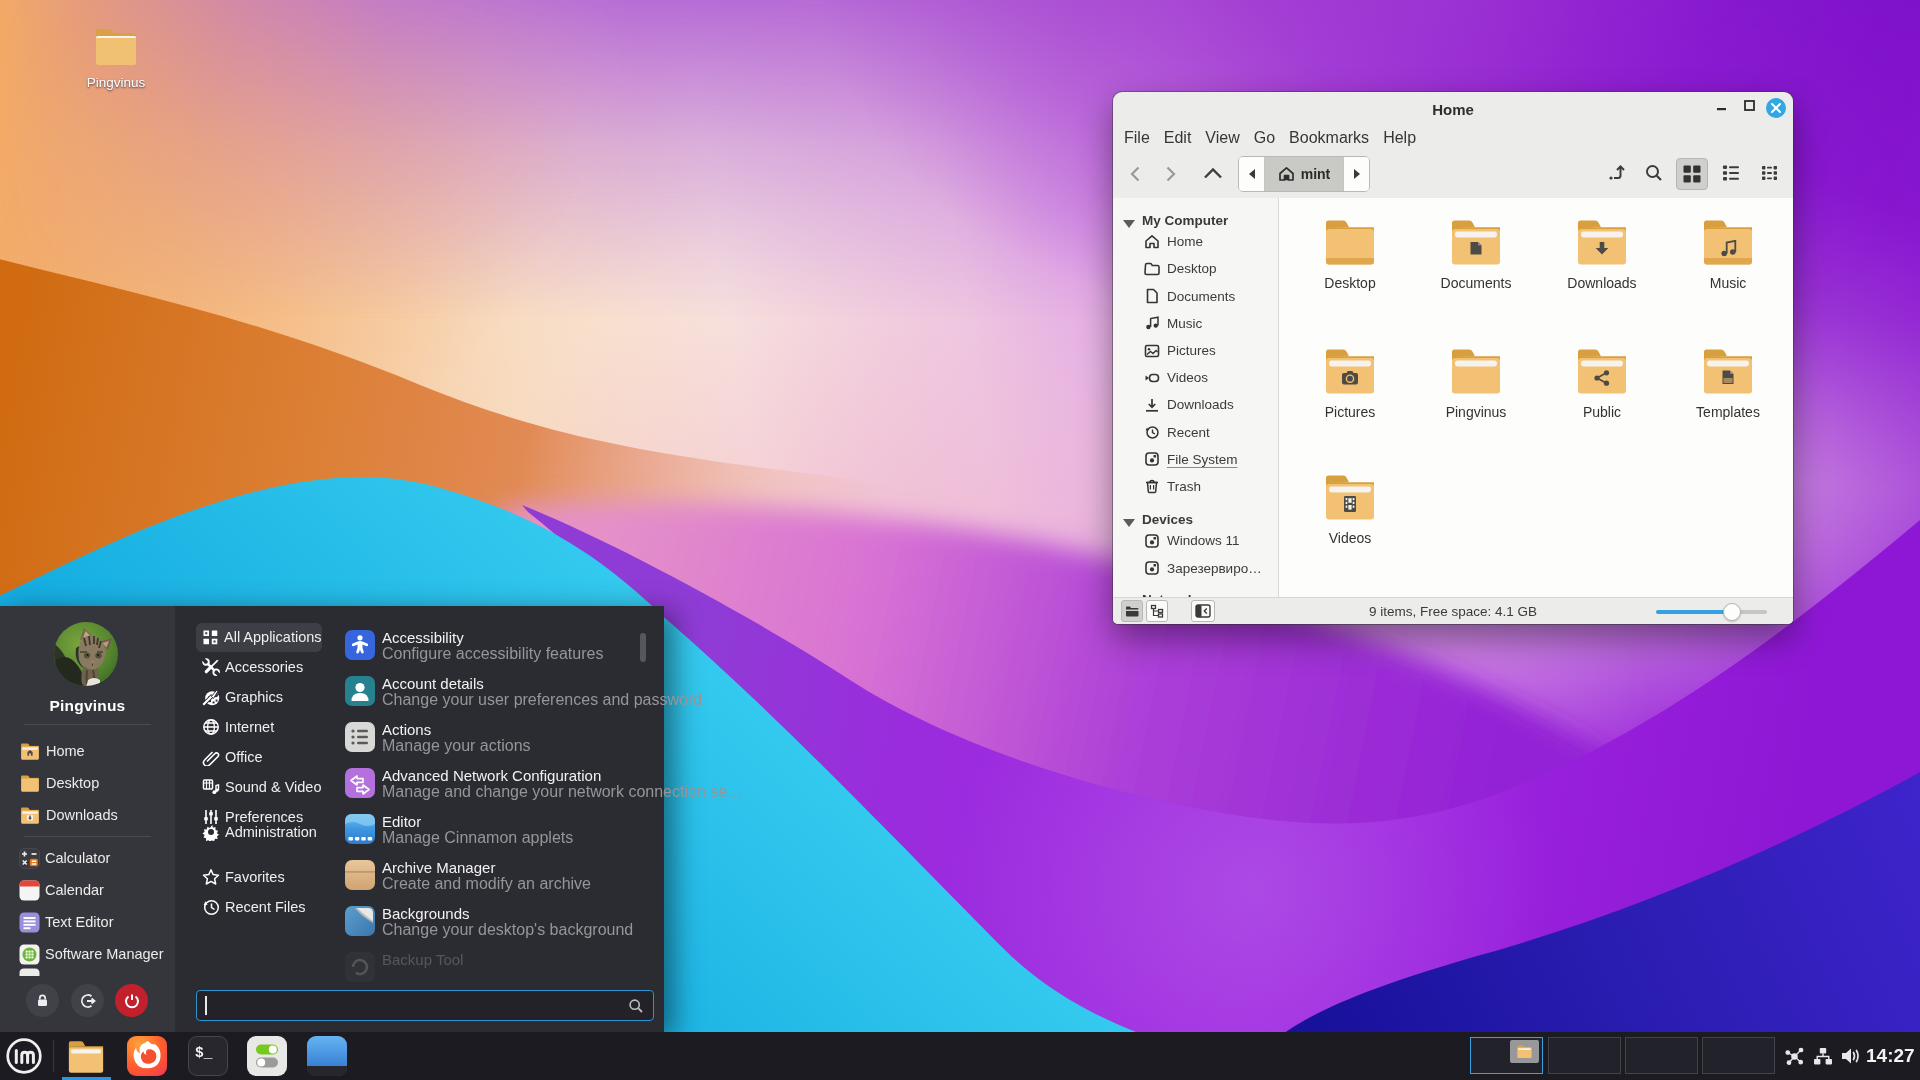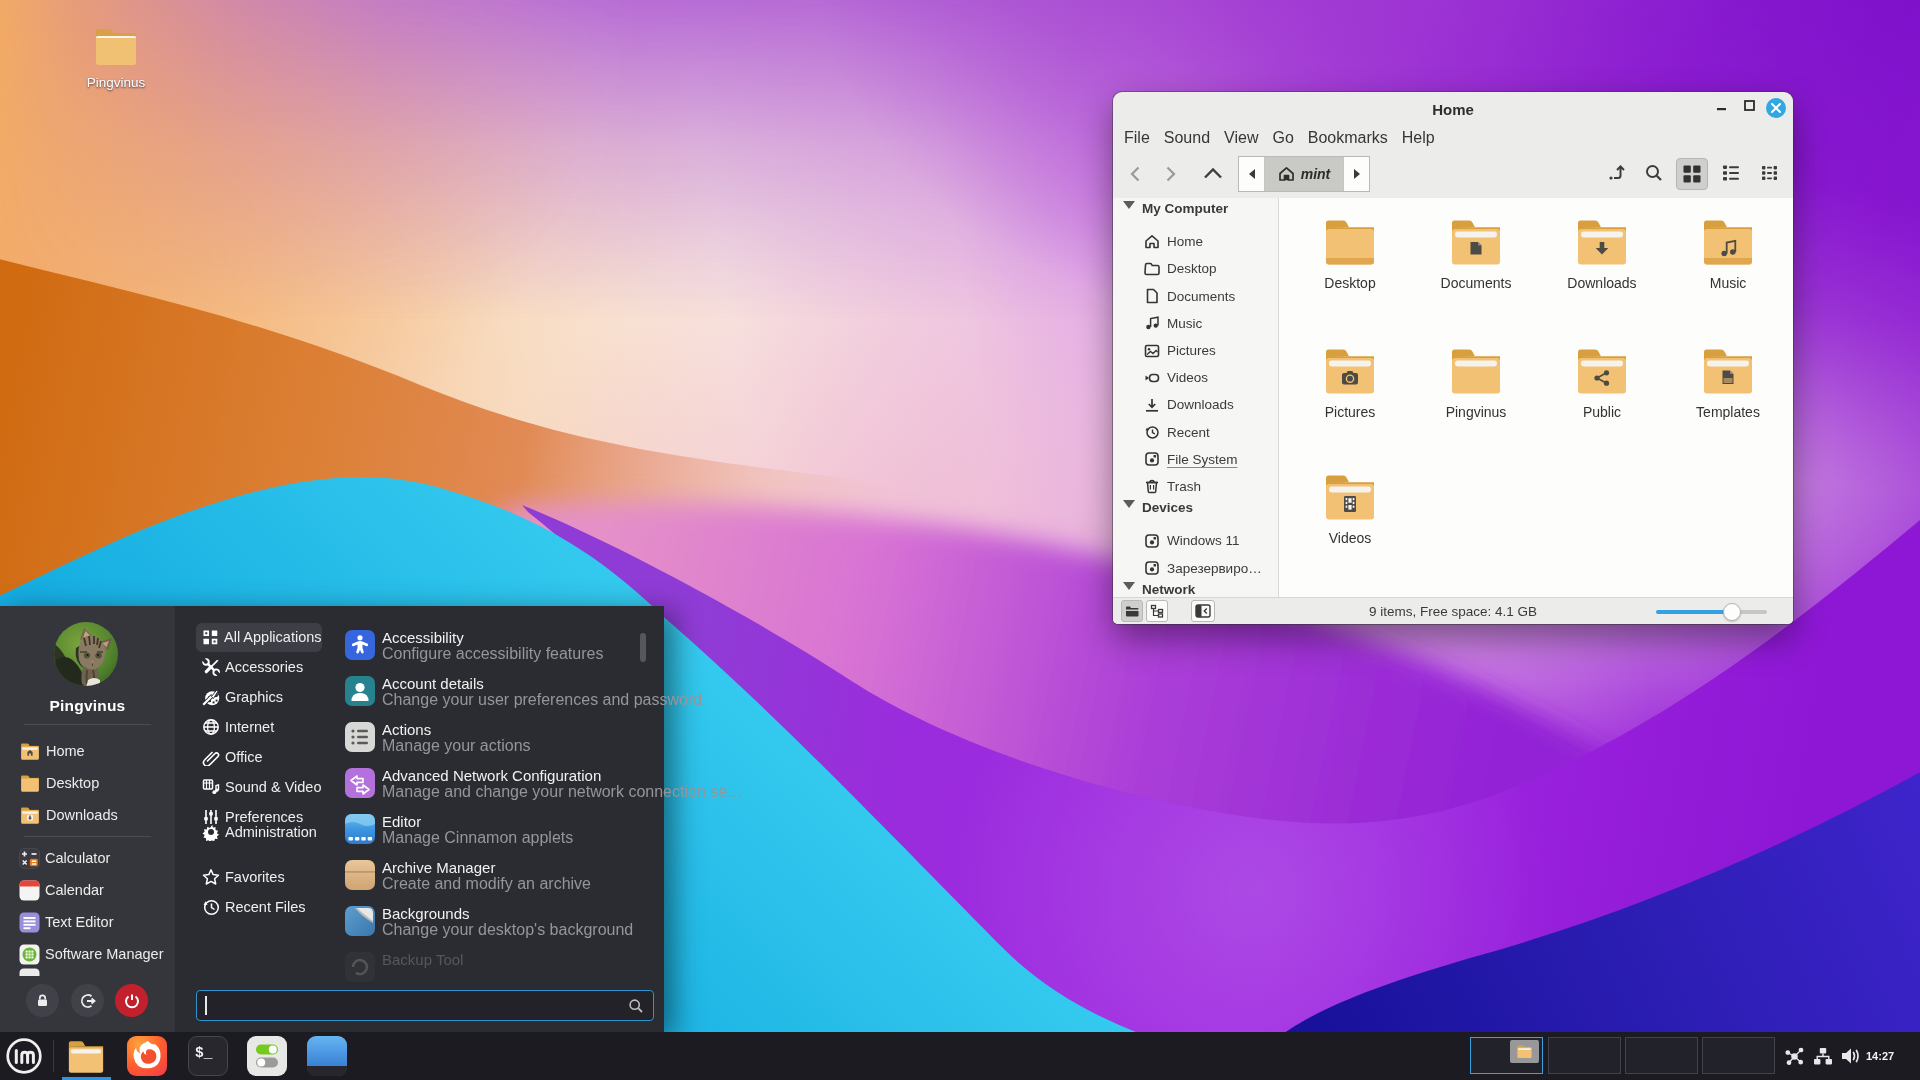--- a/index.html
+++ b/index.html
@@ -9,41 +9,41 @@
 
 #dicon { position:absolute; left:70px; top:28px; width:92px; text-align:center; }
 #dicon .lbl { margin-top:9px; color:#fff; font-size:13.5px; text-shadow:0 1px 2px rgba(40,40,60,.9); }
 
 #win { position:absolute; left:1113px; top:92px; width:680px; height:532px; background:#ececeb; border-radius:9px 9px 5px 5px; box-shadow:0 14px 34px rgba(0,0,0,.42), 0 0 0 1px rgba(60,60,60,.45); overflow:hidden; }
 #titlebar { height:32px; position:relative; }
 #titlebar .t { position:absolute; left:0; right:0; top:9px; text-align:center; font-size:15px; font-weight:bold; color:#2e2e2e; }
 #menubar { height:27px; padding-left:11px; display:flex; gap:14px; align-items:center; font-size:16px; color:#363636; }
 #toolbar { height:47px; position:relative; }
 .tbi { position:absolute; top:12px; }
-#pathbar { position:absolute; left:125px; top:5px; width:132px; height:36px; display:flex; border:1px solid #b9b9b6; border-radius:0; overflow:hidden; background:#fff;font-style:italic; }
+#pathbar { position:absolute; left:125px; top:5px; width:132px; height:36px; display:flex; border:1px solid #b9b9b6; border-radius:5px; overflow:hidden; background:#fff; }
 #pathbar .seg { display:flex; align-items:center; justify-content:center; }
 #pathbar .segl { width:26px; background:#fdfdfc; border-right:1px solid #c4c4c1; }
 #pathbar .segm { flex:1; background:#c9c9c6; gap:6px; font-size:14px; font-weight:bold; color:#2b2b2b; }
 #pathbar .segr { width:26px; background:#fdfdfc; border-left:1px solid #c4c4c1; }
 #gridbtn { position:absolute; left:563px; top:7px; width:32px; height:32px; background:#cfcfcc; border:1px solid #b5b5b2; border-radius:4px; display:flex; align-items:center; justify-content:center; }
 .fsys span { text-decoration:underline; text-decoration-color:#8a8a88; text-underline-offset:3px; }
 #statusbar .sbtn { position:absolute; top:2px; width:22px; height:22px; background:#fbfbfa; border:1px solid #b9b9b6; border-radius:3px; display:flex; align-items:center; justify-content:center; }
 #statusbar .sbtn.act { background:#cfcfcc; }
 #statusbar .stext { position:absolute; left:0; right:0; top:6px; text-align:center; font-size:13.5px; color:#3a3a3a; }
 #slider { position:absolute; left:543px; top:0; width:111px; height:27px; }
 #slider .trk { position:absolute; left:0; top:12px; width:76px; height:3.5px; background:#34a1e2; border-radius:2px; }
 #slider .trkb { position:absolute; left:76px; top:12px; width:35px; height:3.5px; background:#c6c6c3; border-radius:2px; }
 #slider .knob { position:absolute; left:67px; top:4.5px; width:18px; height:18px; border-radius:50%; background:#fdfdfd; border:1px solid #b5b5b2; box-shadow:0 1px 2px rgba(0,0,0,.2); }
 #content { position:absolute; top:106px; left:0; right:0; bottom:27px; display:flex; }
 #sidebar { width:166px; background:#f6f6f4; border-right:1px solid #d9d9d6; padding-top:3px; font-size:13.5px; color:#3b3b3b; position:relative; }
 #mainarea { flex:1; background:#fdfdfc; position:relative; }
 #statusbar { position:absolute; bottom:0; left:0; right:0; height:27px; background:#ececeb; border-top:1px solid #d6d6d3; }
 .srow { height:27.2px; display:flex; align-items:center; }
 .srow .sic { width:16px; height:16px; margin-left:31px; margin-right:7px; flex:none; }
-.shead { height:27.2px; display:flex; align-items:flex-start; font-weight:bold; color:#3a3a3a; }
+.shead { height:27.2px; display:flex; align-items:flex-end; font-weight:bold; color:#3a3a3a; }
 .shead .tri { width:0; height:0; border-left:6px solid transparent; border-right:6px solid transparent; border-top:8px solid #5c5c5c; margin-left:10px; margin-right:7px; }
 .ficon { position:absolute; width:110px; text-align:center; }
 .ficon .flbl { margin-top:3px; font-size:14px; color:#333; }
 
 #menu { position:absolute; left:0; top:606px; width:664px; height:426px; background:#2b2b32; box-shadow:10px 6px 26px rgba(0,0,0,.45); }
 #mleft { position:absolute; left:0; top:0; width:175px; height:426px; background:#35353c; }
 .mdiv { position:absolute; left:24px; width:127px; height:1px; background:#4b4b52; }
 #uname { position:absolute; left:0; top:91px; width:175px; text-align:center; color:#fff; font-size:15.5px; font-weight:bold; letter-spacing:.2px; }
 .frow { position:absolute; left:19px; height:22px; display:flex; align-items:center; gap:5px; color:#ececec; font-size:14.5px; white-space:nowrap; }
 .frow svg { flex:none; }
@@ -55,21 +55,21 @@
 .arow .aic { position:absolute; left:0; top:0; }
 .arow .at { position:absolute; left:37px; top:-1px; font-size:15px; color:#f2f2f2; white-space:nowrap; }
 .arow .as { position:absolute; left:37px; top:15px; font-size:16px; color:#95959a; white-space:nowrap; }
 #msearch { position:absolute; left:196px; top:384px; width:458px; height:31px; background:#222228; border:1.5px solid #2e93cf; border-radius:4px; }
 #msearch .cur { position:absolute; left:8px; top:5px; width:1.5px; height:19px; background:#e8e8e8; }
 
 #panel { position:absolute; left:0; top:1032px; width:1920px; height:48px; background:#1b1b21; }
 .pic { position:absolute; top:4px; }
 .wsbox { position:absolute; top:5px; width:73px; height:37px; background:#22222a; border:1px solid #42424a; }
 .wsbox.act { border:1.5px solid #3aa0e0; }
-#clock { position:absolute; left:1866px; top:0; height:48px; line-height:48px; color:#f2f2f2; font-size:11px; font-weight:bold; }
+#clock { position:absolute; left:1866px; top:0; height:48px; line-height:48px; color:#f2f2f2; font-size:19px; font-weight:bold; }
 </style>
 </head>
 <body>
 <div id="desk">
 <svg id="wall" width="1920" height="1080" viewBox="0 0 1920 1080">
   <defs>
     <linearGradient id="base" x1="0" y1="420" x2="1920" y2="140" gradientUnits="userSpaceOnUse">
       <stop offset="0" stop-color="#f3ad6c"></stop>
       <stop offset=".13" stop-color="#f6c38f"></stop>
       <stop offset=".27" stop-color="#f8dcc2"></stop>
@@ -221,21 +221,21 @@
           <rect x="2" y="2" width="9" height="9" fill="none" stroke="#2c2c2c" stroke-width="1.8"></rect>
         </svg>
     <div style="position:absolute;right:7px;top:6px;width:20px;height:20px;border-radius:50%;background:#32a7e2;">
       <svg width="20" height="20" viewBox="0 0 20 20">
             <path d="M6 6 L14 14 M14 6 L6 14" stroke="#fff" stroke-width="2" stroke-linecap="round"></path>
           </svg>
     </div>
   </div>
   <div id="menubar">
         <span>File</span>
-        <span>Sound</span>
+        <span>Edit</span>
         <span>View</span>
         <span>Go</span>
         <span>Bookmarks</span>
         <span>Help</span>
       </div>
   <div id="toolbar">
     <svg class="tbi" style="left:12px" width="22" height="22" viewBox="0 0 22 22">
           <path d="M13.5 4.5 L7 11 L13.5 17.5" fill="none" stroke="#9a9a98" stroke-width="2.2"></path>
         </svg>
     <svg class="tbi" style="left:46px" width="22" height="22" viewBox="0 0 22 22">

